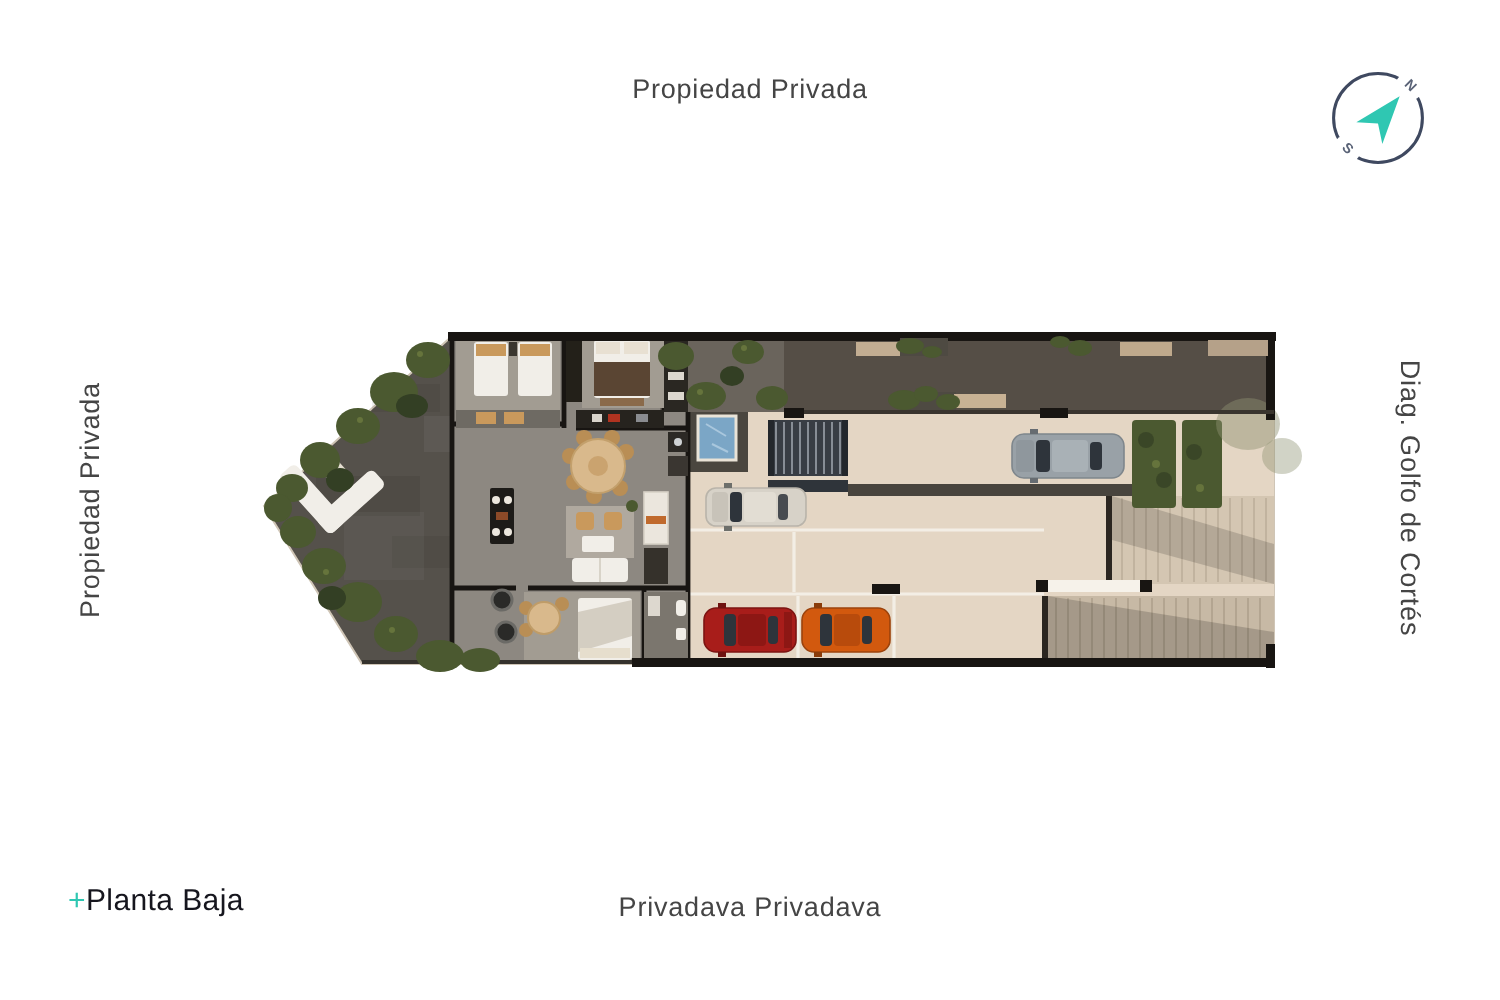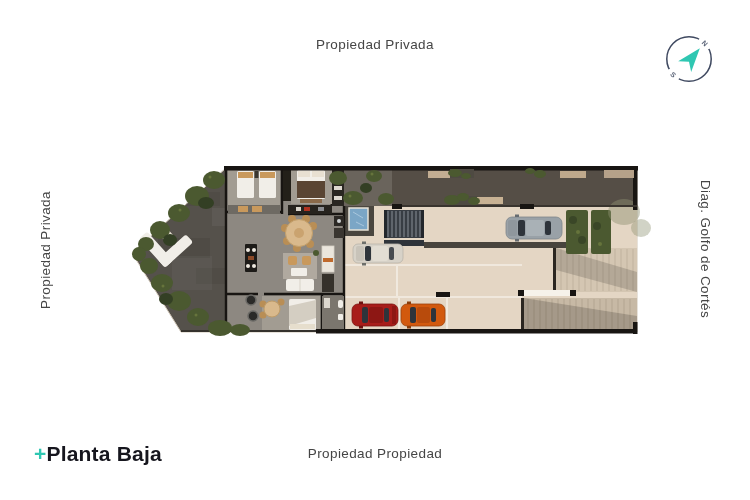--- a/index.html
+++ b/index.html
@@ -8,21 +8,21 @@
     font-family:"Liberation Sans", sans-serif;overflow:hidden;
   }
   .edge-label{
     position:absolute;font-size:13.5px;color:var(--label-color,#454545);
     letter-spacing:.4px;white-space:nowrap;
   }
   .edge-label.top{left:50%;top:37px;transform:translateX(-50%);}
   .edge-label.bottom{left:50%;top:446px;transform:translateX(-50%);}
   .edge-label.left{left:45px;top:250px;transform:translate(-50%,-50%) rotate(-90deg);}
   .edge-label.right{left:705px;top:249px;transform:translate(-50%,-50%) rotate(90deg);}
-  .logo{position:absolute;left:34px;top:442px;font-size:21px;font-weight:bold;letter-spacing:.2px;}
+  .logo{position:absolute;left:34px;top:442px;font-size:15px;font-weight:normal;letter-spacing:.2px;}
   .logo .plus{color:var(--logo-plus,#2fc7b2);}
   .logo .name{color:var(--logo-text,#16161e);}
   .compass{position:absolute;left:663px;top:33px;width:52px;height:52px;}
   .compass-letter{font-size:6.5px;font-weight:bold;fill:var(--letter,#5a6377);font-family:"Liberation Sans",sans-serif;}
   .plan{position:absolute;left:0;top:0;}
   
   .patio{fill:var(--patio);}     .indoor{fill:var(--indoor);}
   .room{fill:var(--room);}       .terrace{fill:var(--terrace);}
   .walkway{fill:var(--walkway);} .parking{fill:var(--parking);}
   .pool{fill:var(--pool);}       .stairs{fill:var(--stairs);}
@@ -298,21 +298,21 @@
     <rect class="car-orange" x="401" y="304" width="44" height="22" rx="6" stroke="#9c430c" stroke-width="0.8"></rect>
     <rect class="glass" x="410" y="307" width="6" height="16" rx="2"></rect>
     <rect x="417" y="307" width="13" height="16" rx="2" fill="#b84b0c"></rect>
     <rect class="glass" x="431" y="308" width="5" height="14" rx="2"></rect>
     <rect x="407" y="301.5" width="4" height="2.5" fill="#8a3c0a"></rect>
     <rect x="407" y="326" width="4" height="2.5" fill="#8a3c0a"></rect>
   </g>
 </svg>
 
 <div class="edge-label top">Propiedad Privada</div>
-<div class="edge-label bottom">Propiedad Propiedad</div>
+<div class="edge-label bottom">Privadava Privadava</div>
 <div class="edge-label left">Propiedad Privada</div>
 <div class="edge-label right">Diag. Golfo de Cortés</div>
 
 <div class="logo">
   <span class="plus">+</span><span class="name">Planta Baja</span>
 </div>
 
 <svg class="compass" viewBox="0 0 48 48">
   <circle cx="24" cy="24" r="20.5" fill="none" stroke="var(--ring,#3f4960)" stroke-width="1.4"></circle>
   <circle cx="38.5" cy="9.5" r="6.5" fill="#ffffff"></circle>

